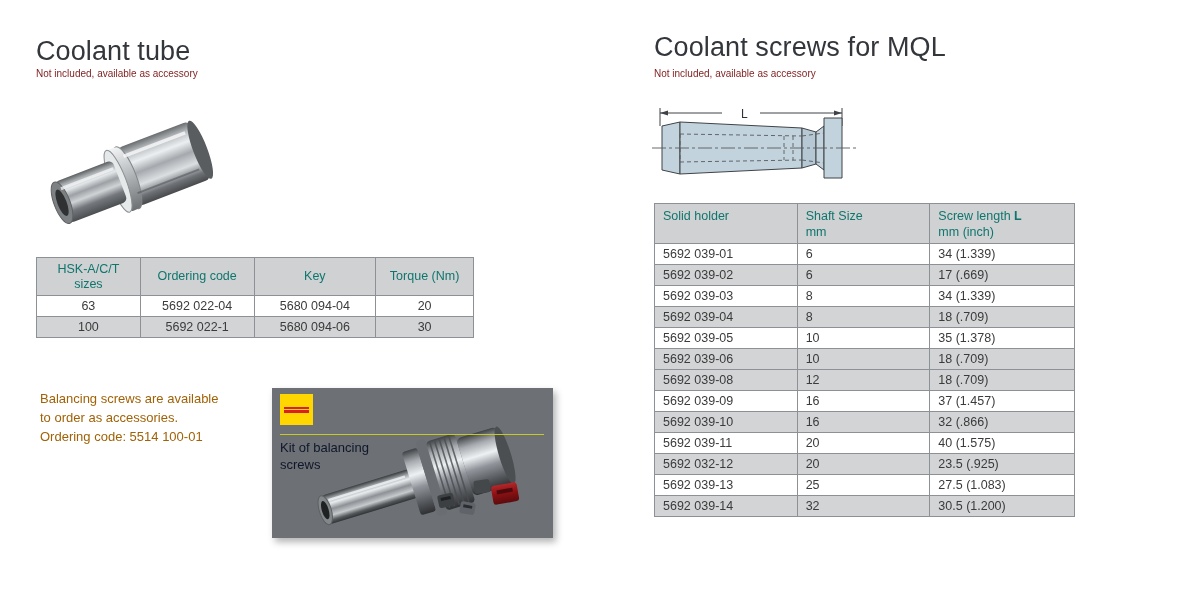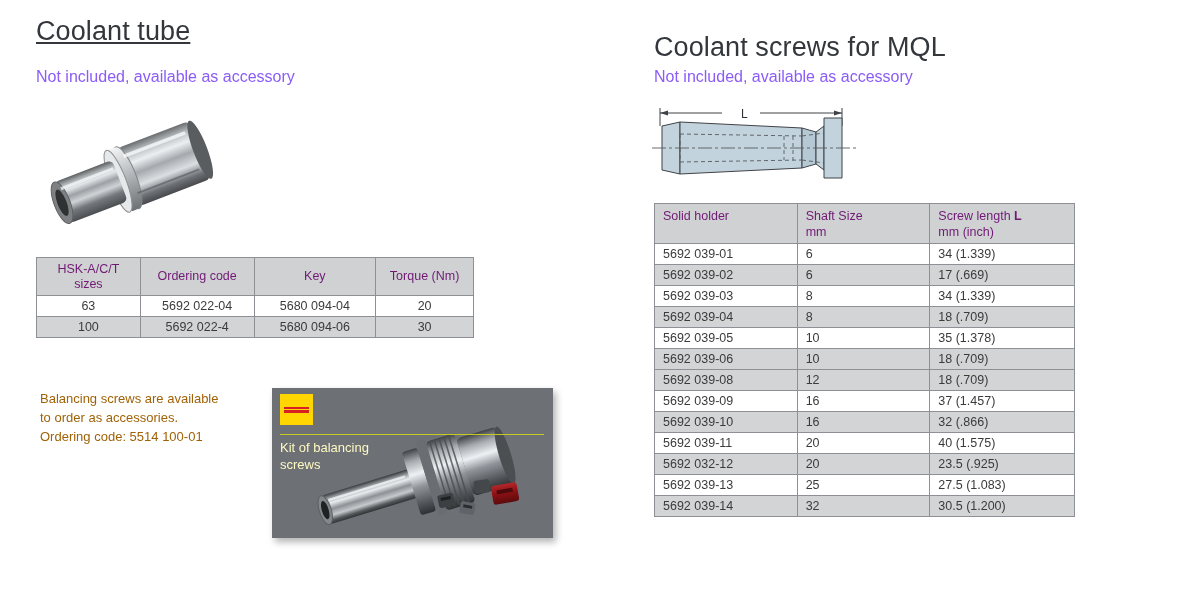--- a/index.html
+++ b/index.html
@@ -17,43 +17,43 @@
   .col-title {
     position: absolute;
     font-size: 27px;
     font-weight: 400;
     color: #33363b;
     letter-spacing: .1px;
     white-space: nowrap;
   }
   .col-sub {
     position: absolute;
-    font-size: 16px;
+    font-size: 10px;
     font-weight: 400;
-    color: #8b5cf6;
+    color: #7f1d1d;
     white-space: nowrap;
   }
 
   
   table.spec {
     position: absolute;
     border-collapse: collapse;
     background: #ffffff;
     font-size: 12.5px;
     color: #3b3b3b;
   }
   table.spec th, table.spec td {
     border: 1px solid #8d9196;
     padding: 3px 6px;
     font-weight: 400;
     vertical-align: middle;
   }
   table.spec thead th {
     background: #cfd1d2;
-    color: #701a75;
+    color: #0f766e;
   }
   table.spec tbody tr.alt td { background: #d2d4d5; }
 
   
   #tube-table { left: 36px; top: 257px; width: 438px; }
   #tube-table th, #tube-table td { text-align: center; height: 21px; }
   #tube-table thead th { height: 38px; line-height: 1.18; }
   #tube-table col.c1 { width: 104px; }
   #tube-table col.c2 { width: 114px; }
   #tube-table col.c3 { width: 122px; }
@@ -104,36 +104,36 @@
     width: 25px; height: 1px; background: #ffd600;
   }
   #promo-divider {
     position: absolute; left: 8px; top: 46px;
     width: 264px; height: 1px;
     background: #c8c823;
   }
   #promo-caption {
     position: absolute; left: 8px; top: 51px;
     width: 180px;
-    color: #fef9c3;
+    color: #0f172a;
     font-size: 13px;
     line-height: 17px;
   }
   #promo-photo { position: absolute; left: 30px; top: 28px; width: 250px; height: 122px; }
 
   
   #tube-figure { position: absolute; left: 32px; top: 108px; width: 206px; height: 140px; }
   #screw-figure { position: absolute; left: 652px; top: 100px; width: 236px; height: 96px; }
 </style>
 </head>
 <body>
 
 <div class="page">
 
-  <div class="col-title" style="left:36px; top:16px;text-decoration:underline;">Coolant tube</div>
+  <div class="col-title" style="left:36px; top:36px;">Coolant tube</div>
   <div class="col-sub" style="left:36px; top:68px;">Not included, available as accessory</div>
 
   <div id="tube-figure">
     <svg width="206" height="140" viewBox="0 0 206 140">
       <defs>
         <linearGradient id="steelA" x1="0" y1="0" x2="0" y2="1">
           <stop offset="0%" stop-color="#5c5f62"></stop>
           <stop offset="12%" stop-color="#a9adb0"></stop>
           <stop offset="26%" stop-color="#e4e7e9"></stop>
           <stop offset="42%" stop-color="#9da1a5"></stop>
@@ -197,21 +197,21 @@
     </thead>
     <tbody>
       <tr>
         <td>63</td>
         <td>5692 022-04</td>
         <td>5680 094-04</td>
         <td>20</td>
       </tr>
       <tr class="alt">
         <td>100</td>
-        <td>5692 022-4</td>
+        <td>5692 022-1</td>
         <td>5680 094-06</td>
         <td>30</td>
       </tr>
     </tbody>
   </table>
 
   <div id="bal-note">
     <div>Balancing screws are available</div>
     <div>to order as accessories.</div>
     <div>Ordering code: 5514 100-01</div>

